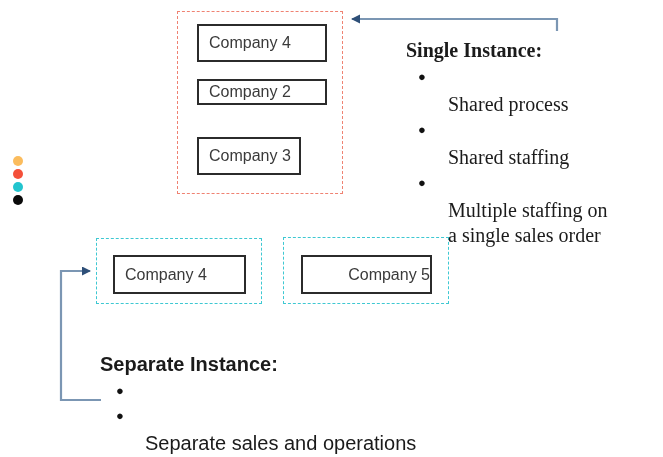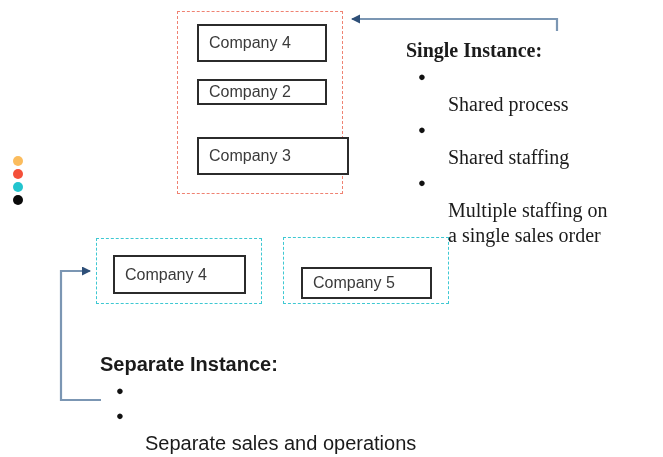--- a/index.html
+++ b/index.html
@@ -33,23 +33,23 @@
     border: 2px solid #2b2b2b;
     background: #ffffff;
     display: flex;
     align-items: center;
     padding-left: 10px;
     font-size: 16px;
     color: #3a3a3a;
   }
   .cb-1 { left: 19px; top: 12px;  width: 130px; height: 38px; }
   .cb-2 { left: 19px; top: 67px;  width: 130px; height: 26px; }
-  .cb-3 { left: 19px; top: 125px; width: 152px; height: 38px; }
+  .cb-3 { left: 19px; top: 125px; width: 104px; height: 38px; }
   .cb-4 { left: 16px; top: 16px;  width: 133px; height: 39px; }
-  .cb-5 { left: 17px; top: 29px;  width: 131px; height: 32px; }
+  .cb-5 { left: 17px; top: 17px;  width: 131px; height: 39px; justify-content: flex-end; }
 
   
   .label-block {
     position: absolute;
     color: #1b1b1b;
   }
   .label-single { left: 406px; top: 38px;  width: 256px; font-family: Liberation Serif, serif; }
   .label-sep    { left: 100px; top: 352px; width: 345px; }
   .block-title {
     font-size: 20px;

